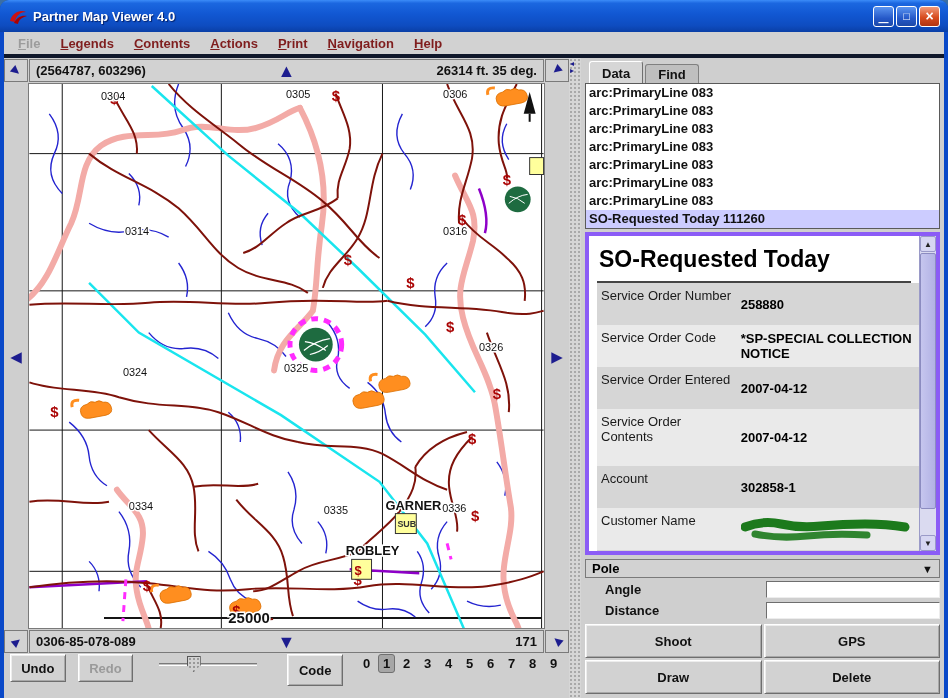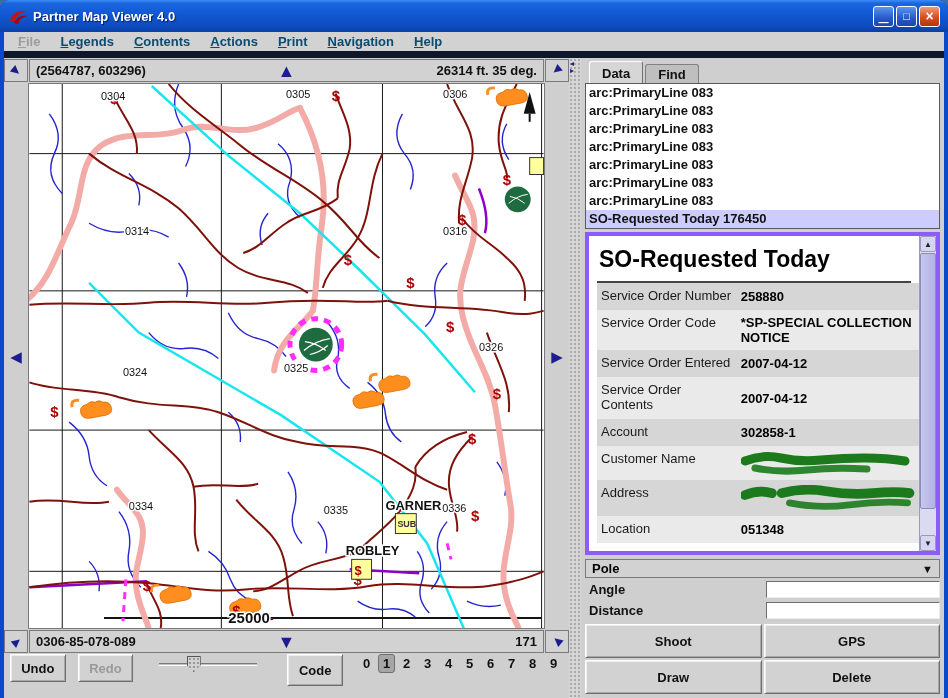--- a/index.html
+++ b/index.html
@@ -10,22 +10,22 @@
     background:linear-gradient(180deg,#3C8CF8 0%,#1B67E0 10%,#1157D2 45%,#0E4CC0 80%,#0A3FA6 100%);
     padding:0 6px;color:#fff;}
   .app-logo{width:20px;height:18px;margin:0 5px 0 2px;flex:none;}
   .title-text{font-size:13px;font-weight:bold;text-shadow:1px 1px 1px rgba(0,20,80,.8);flex:1;}
   .winbtns{display:flex;gap:2px;margin-right:2px;}
   .winbtn{width:21px;height:21px;border:1px solid #fff;border-radius:3px;color:#fff;font-size:11px;font-weight:bold;
     display:flex;align-items:center;justify-content:center;background:linear-gradient(180deg,#5A94F0,#2558C8 60%,#1C48A8);}
   .winbtn.close{background:linear-gradient(180deg,#F0997A,#D84C1E 55%,#B03410);}
   .winbtn .mingl{align-self:flex-end;line-height:6px;font-size:10px;}
   
-  .menubar{height:26px;background:#D2D2D2;border-bottom:7px solid #0f172a;display:flex;align-items:center;padding-left:4px;}
-  .menu-item{display:inline-block;font-size:13px;font-weight:bold;color:#0c4a6e;padding:3px 10px;cursor:default;}
+  .menubar{height:26px;background:#D2D2D2;border-bottom:4px solid #0f172a;display:flex;align-items:center;padding-left:4px;}
+  .menu-item{display:inline-block;font-size:13px;font-weight:bold;color:#7f1d1d;padding:3px 10px;cursor:default;}
   .menu-item::first-letter{text-decoration:underline;}
   .menu-item.disabled{color:#9C9C9C;}
   
   .content{height:640px;display:flex;background:#CFCFCF;}
   .map-panel{width:565px;flex:none;display:flex;flex-direction:column;background:#CFCFCF;}
   .map-toprow,.map-botrow{height:25px;display:flex;gap:1px;padding:1px 0;}
   .cornerbtn{width:24px;flex:none;background:#D2D2D2;border:1px solid #7A7A7A;display:flex;align-items:center;justify-content:center;}
   .tri{color:#1D1D8F;font-size:15px;line-height:1;display:inline-block;}
   .tri.small{font-size:11px;}
   .statusbar{flex:1;background:#D2D2D2;border:1px solid #7A7A7A;display:flex;align-items:center;position:relative;font-size:13px;font-weight:bold;color:#111;}
@@ -63,33 +63,33 @@
   .listbox{height:146px;border:1px solid #5A5A5A;background:#fff;overflow:hidden;position:relative;z-index:1;}
   .listitem{height:18px;line-height:18px;font-size:13px;font-weight:bold;color:#111;padding-left:3px;white-space:nowrap;}
   .listitem.selected{background:#CCCCFF;}
   .detail{flex:1;margin-top:3px;border:4px solid #8b5cf6;background:#fff;display:flex;overflow:hidden;}
   .detail-body{flex:1;overflow:hidden;padding:6px 0 0 8px;}
   .detail-title{font-size:23px;font-weight:bold;color:#000;padding:4px 0 8px 2px;}
   .detail-hr{border-top:2px solid #444;margin:0 8px 0 0;}
   .drow{display:flex;font-size:13px;}
   .drow.g{background:#D6D6D6;}
   .drow.l{background:#EAEAEA;}
-  .dl{width:44%;padding:5px 4px 7px 4px;color:#1A1A1A;}
+  .dl{width:44%;padding:5px 4px 22px 4px;color:#1A1A1A;}
   .dv{width:56%;padding:5px 4px 5px 2px;font-weight:bold;color:#000;display:flex;align-items:center;}
   
   .vscroll{width:17px;flex:none;background:#DADAF0;border-left:1px solid #9A9AC8;position:relative;}
   .sbtn{position:absolute;left:0;width:16px;height:16px;background:#D6D6F2;border:1px solid #9A9AC8;border-radius:2px;
     display:flex;align-items:center;justify-content:center;font-size:8px;color:#222;}
   .sbtn.up{top:0;}
   .sbtn.down{bottom:0;}
   .sthumb{position:absolute;left:0;top:17px;bottom:42px;width:16px;background:linear-gradient(90deg,#C6C6EE,#B2B2E4);border:1px solid #8C8CC0;border-radius:2px;}
   
   .polebar{height:19px;margin-top:4px;background:#D2D2D2;border:1px solid #7A7A7A;display:flex;align-items:center;font-size:13px;font-weight:bold;padding:0 6px;}
   .polebar .caret{margin-left:auto;font-size:11px;color:#111;}
-  .fieldrow{height:20px;display:flex;align-items:center;margin-top:1px;}
+  .fieldrow{height:20px;display:flex;align-items:center;margin-top:1px;margin-left:16px;}
   .fieldrow label{flex:1;font-size:13px;font-weight:bold;color:#111;padding-left:4px;}
   .fieldrow input{width:174px;height:17px;background:#fff;border:1px solid;border-color:#6E6E6E #EDEDED #EDEDED #6E6E6E;font-size:12px;padding:0 3px;}
   .btngrid{display:grid;grid-template-columns:1fr 1fr;gap:2px;margin-top:4px;}
   .btngrid .btn3d{height:34px;}
   
   .scribble{display:block;}
 </style>
 </head>
 <body>
 
@@ -390,21 +390,21 @@
       </div>
 
       <div class="listbox">
         <div class="listitem">arc:PrimaryLine 083</div>
         <div class="listitem">arc:PrimaryLine 083</div>
         <div class="listitem">arc:PrimaryLine 083</div>
         <div class="listitem">arc:PrimaryLine 083</div>
         <div class="listitem">arc:PrimaryLine 083</div>
         <div class="listitem">arc:PrimaryLine 083</div>
         <div class="listitem">arc:PrimaryLine 083</div>
-        <div class="listitem selected">SO-Requested Today 176450</div>
+        <div class="listitem selected">SO-Requested Today 111260</div>
       </div>
 
       <div class="detail">
         <div class="detail-body">
           <div class="detail-title">SO-Requested Today</div>
           <div class="detail-hr"></div>
           <div class="drow g">
               <div class="dl">Service Order Number</div>
               <div class="dv">258880</div>
             </div>

